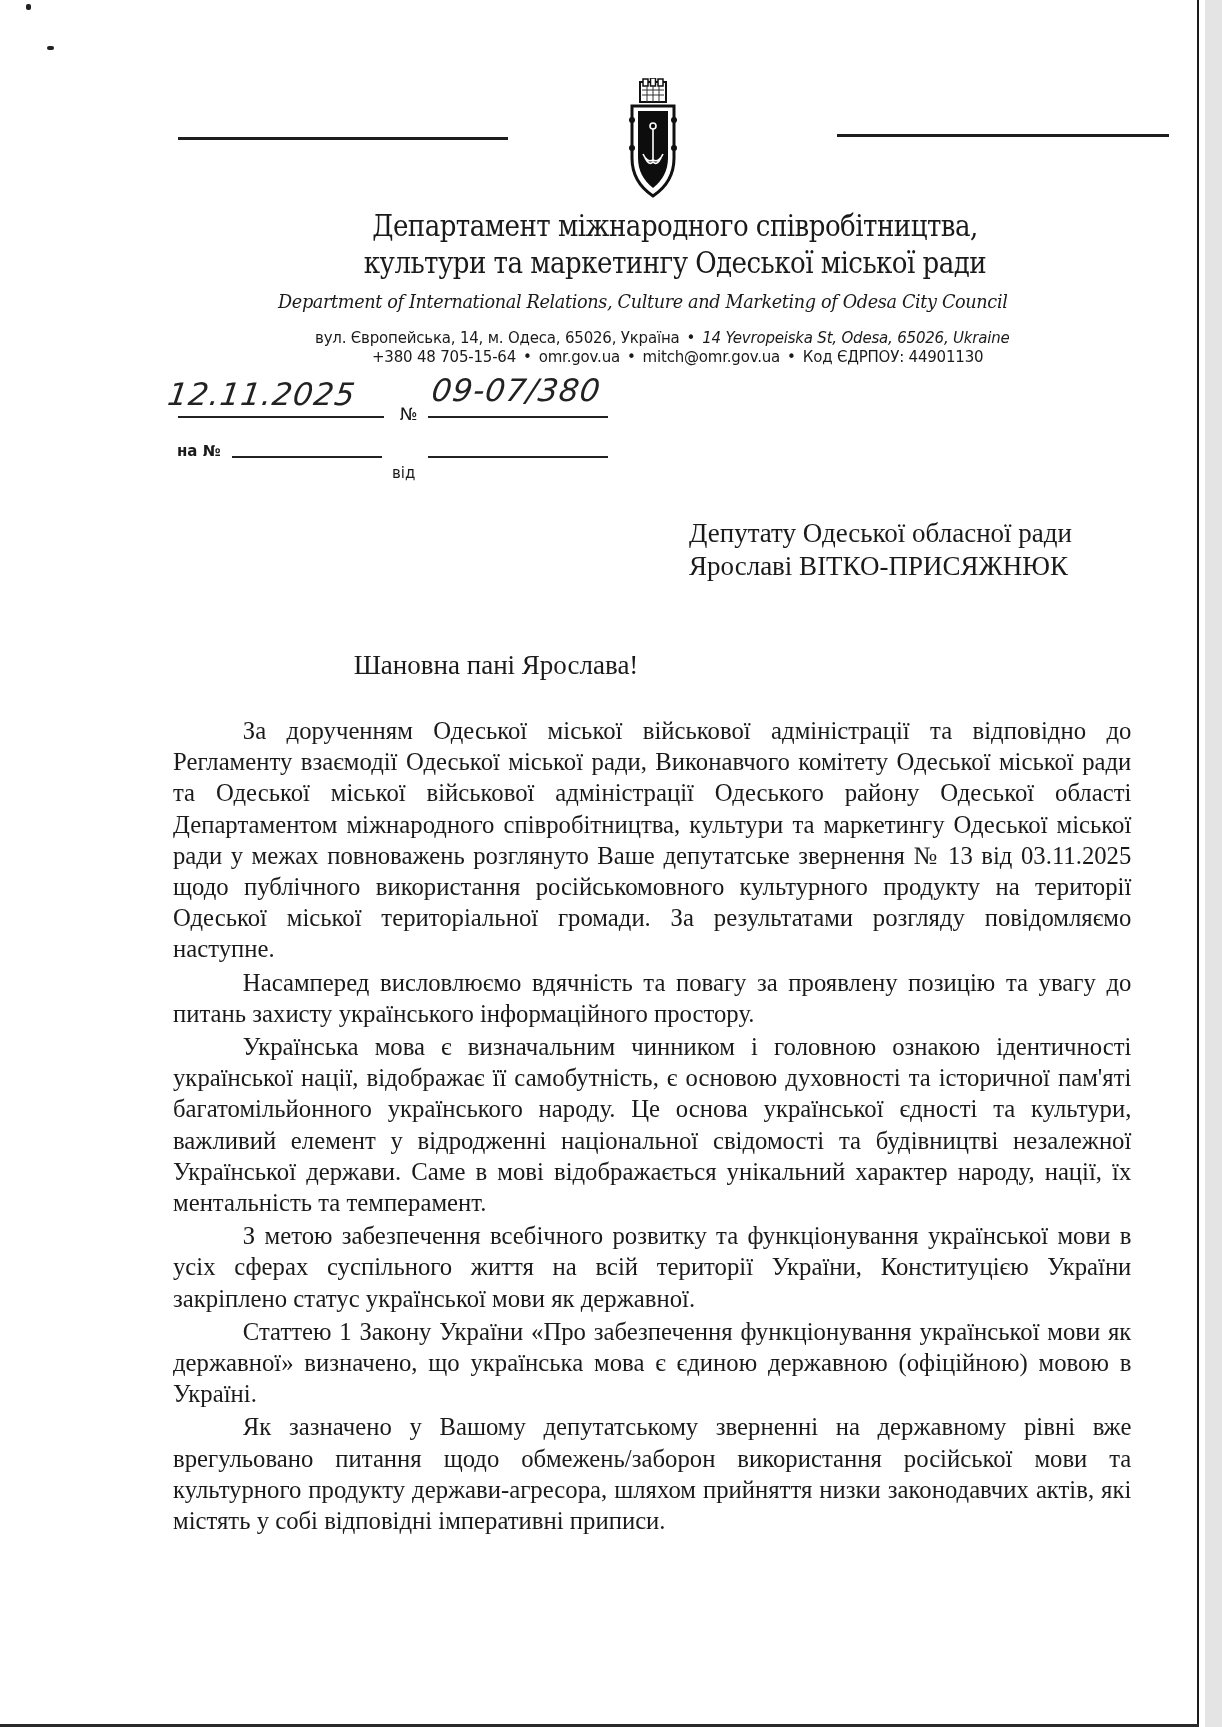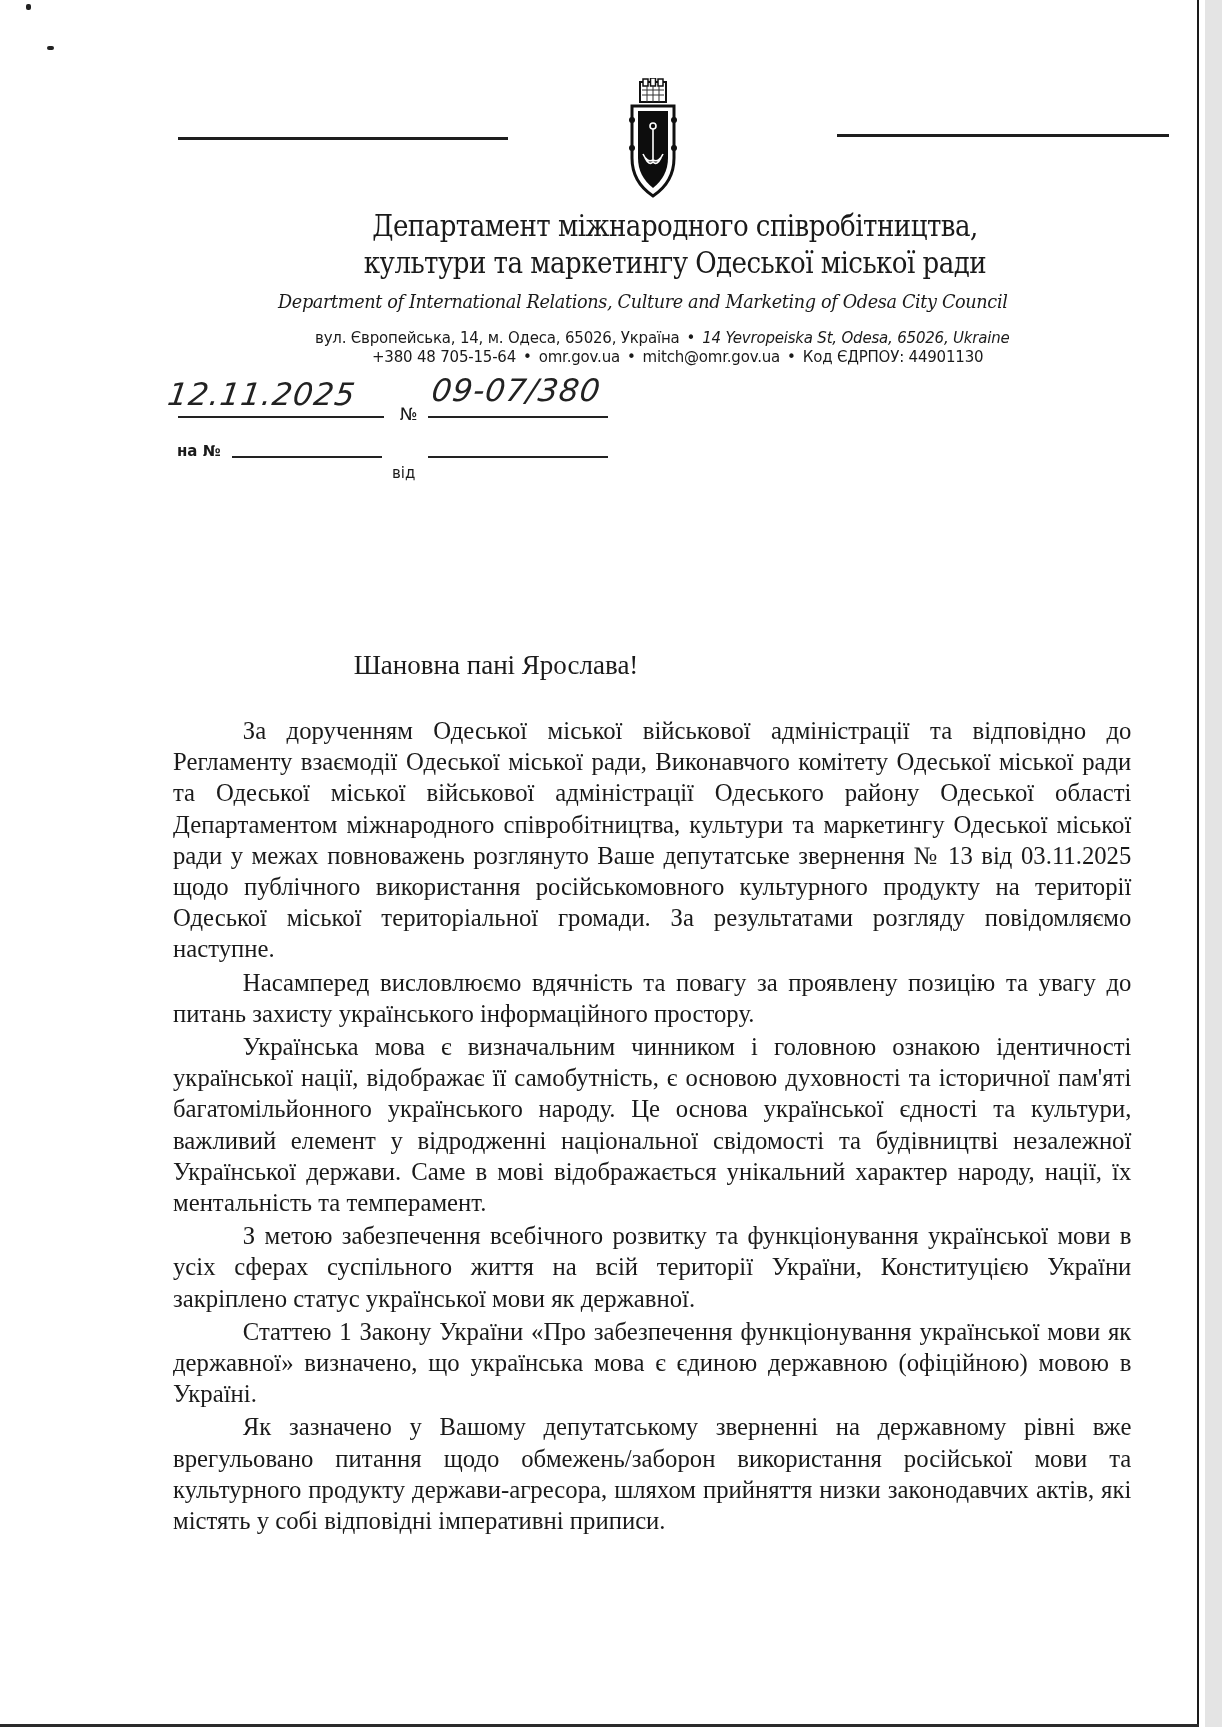--- a/index.html
+++ b/index.html
@@ -90,20 +90,22 @@
   <div class="hand" style="left:432px;top:372px;">09-07/380</div>
   <div class="uline" style="left:428px;top:416px;width:180px;"></div>
 
   <div class="small-label" style="left:177px;top:442px;font-weight:bold;">на №</div>
   <div class="uline" style="left:232px;top:456px;width:150px;"></div>
   <div class="small-label" style="left:392px;top:464px;">від</div>
   <div class="uline" style="left:428px;top:456px;width:180px;"></div>
 </div>
 
 <div class="addressee">
+  <div>Депутату Одеської обласної ради</div>
+  <div>Ярославі ВІТКО-ПРИСЯЖНЮК</div>
 </div>
 
 <div class="salutation">Шановна пані Ярослава!</div>
 
 <div class="body-text">
   <p>За дорученням Одеської міської військової адміністрації та відповідно до Регламенту взаємодії Одеської міської ради, Виконавчого комітету Одеської міської ради та Одеської міської військової адміністрації Одеського району Одеської області Департаментом міжнародного співробітництва, культури та маркетингу Одеської міської ради у межах повноважень розглянуто Ваше депутатське звернення № 13 від 03.11.2025 щодо публічного використання російськомовного культурного продукту на території Одеської міської територіальної громади. За результатами розгляду повідомляємо наступне.</p>
   <p class="gap">Насамперед висловлюємо вдячність та повагу за проявлену позицію та увагу до питань захисту українського інформаційного простору.</p>
   <p class="gap">Українська мова є визначальним чинником і головною ознакою ідентичності української нації, відображає її самобутність, є основою духовності та історичної пам'яті багатомільйонного українського народу. Це основа української єдності та культури, важливий елемент у відродженні національної свідомості та будівництві незалежної Української держави. Саме в мові відображається унікальний характер народу, нації, їх ментальність та темперамент.</p>
   <p class="gap">З метою забезпечення всебічного розвитку та функціонування української мови в усіх сферах суспільного життя на всій території України, Конституцією України закріплено статус української мови як державної.</p>
   <p class="gap">Статтею 1 Закону України «Про забезпечення функціонування української мови як державної» визначено, що українська мова є єдиною державною (офіційною) мовою в Україні.</p>

